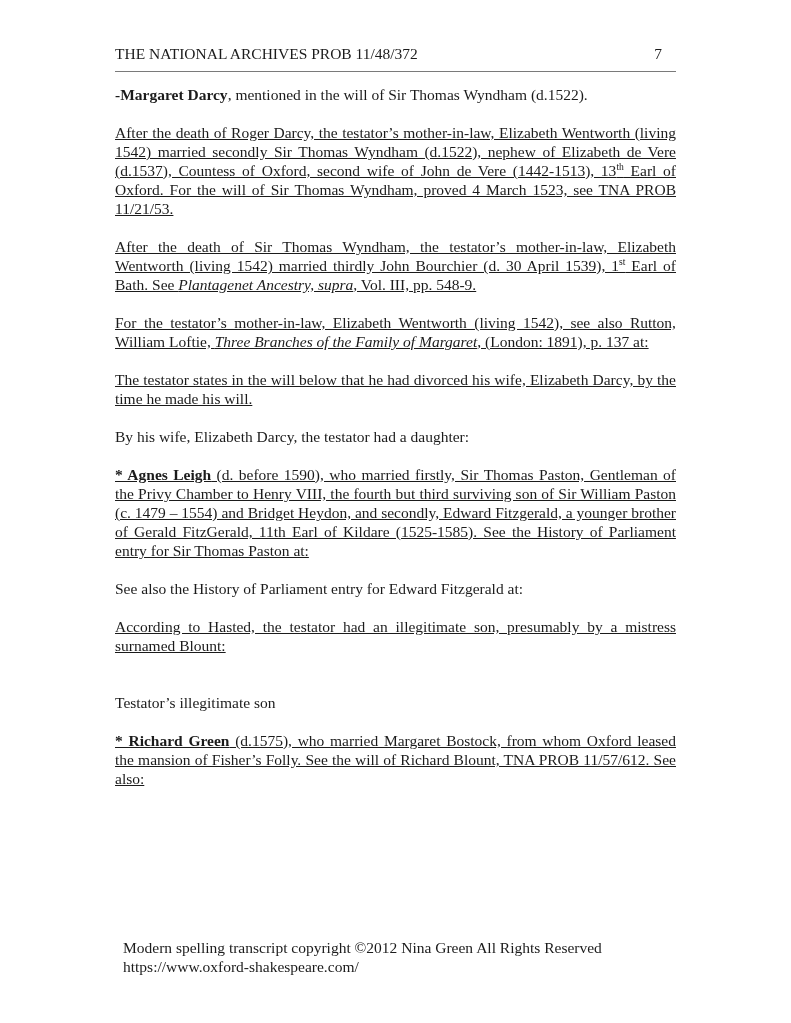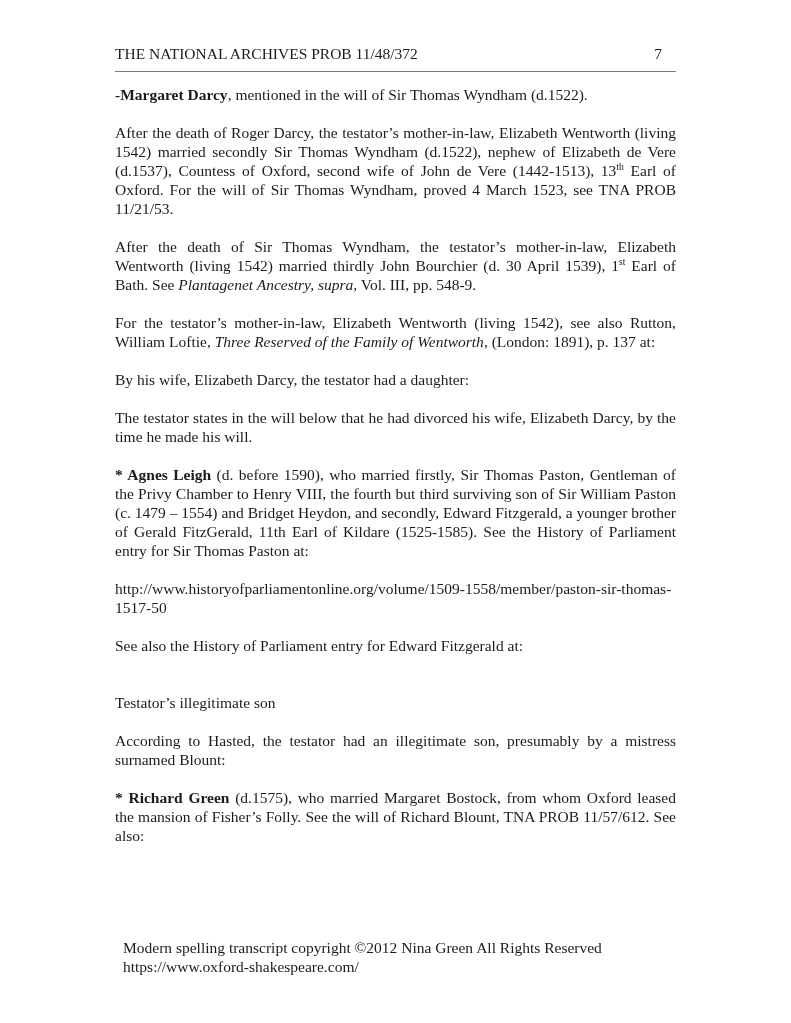--- a/index.html
+++ b/index.html
@@ -26,21 +26,21 @@
     align-items: baseline;
   }
   .page-number { padding-right: 14px; }
   .rule {
     height: 0;
     border-bottom: 1px solid #7a7a7a;
     margin-top: 8px;
     margin-bottom: 13px;
   }
   .doc-body p.block { margin: 0 0 19px 0; }
-  .align-justify { text-align: justify; }
+  .align-justify { text-align: justify; text-decoration: underline; }
   .align-left { text-align: left; }
   .pre { white-space: pre-wrap; word-break: break-word; }
   .heading {
     font-weight: bold;
     font-style: italic;
     margin-top: 38px !important;
   }
   .seg-normal { font-weight: normal; font-style: normal; margin-top: 40px; }
   .seg-bold { font-weight: bold; }
   .seg-italic { font-style: italic; }
@@ -60,29 +60,27 @@
   <div class="content">
     <div class="header-row">
       <span>THE NATIONAL ARCHIVES PROB 11/48/372</span>
       <span class="page-number">7</span>
     </div>
     <div class="rule"></div>
     <div class="doc-body">
         <p class="block para align-left"><span class="seg-bold">-Margaret Darcy</span><span class="seg-normal">, mentioned in the will of Sir Thomas Wyndham (d.1522).</span></p>
         <p class="block para align-justify"><span class="seg-normal">After the death of Roger Darcy, the testator’s mother-in-law, Elizabeth Wentworth (living 1542) married secondly Sir Thomas Wyndham (d.1522), nephew of Elizabeth de Vere (d.1537), Countess of Oxford, second wife of John de Vere (1442-1513), 13</span><span class="seg-sup">th</span><span class="seg-normal"> Earl of Oxford.  For the will of Sir Thomas Wyndham, proved 4 March 1523, see TNA PROB 11/21/53.</span></p>
         <p class="block para align-justify"><span class="seg-normal">After the death of Sir Thomas Wyndham, the testator’s mother-in-law, Elizabeth Wentworth (living 1542) married thirdly John Bourchier (d. 30 April 1539), 1</span><span class="seg-sup">st</span><span class="seg-normal"> Earl of Bath.  See </span><span class="seg-italic">Plantagenet Ancestry, supra</span><span class="seg-normal">, Vol. III, pp. 548-9.</span></p>
-        <p class="block para align-justify"><span class="seg-normal">For the testator’s mother-in-law, Elizabeth Wentworth (living 1542), see also Rutton, William Loftie, </span><span class="seg-italic">Three Reserved of the Family of Wentworth</span><span class="seg-normal">, (London: 1891), p. 137 at:</span></p>
+        <p class="block para align-justify"><span class="seg-normal">For the testator’s mother-in-law, Elizabeth Wentworth (living 1542), see also Rutton, William Loftie, </span><span class="seg-italic">Three Branches of the Family of Margaret</span><span class="seg-normal">, (London: 1891), p. 137 at:</span></p>
+        <p class="block para align-justify"><span class="seg-normal">The testator states in the will below that he had divorced his wife, Elizabeth Darcy, by the time he made his will.</span></p>
         <p class="block para align-left"><span class="seg-normal">By his wife, Elizabeth Darcy, the testator had a daughter:</span></p>
-        <p class="block para align-justify"><span class="seg-normal">The testator states in the will below that he had divorced his wife, Elizabeth Darcy, by the time he made his will.</span></p>
         <p class="block para align-justify"><span class="seg-bold">* Agnes Leigh</span><span class="seg-normal"> (d. before 1590), who married firstly, Sir Thomas Paston, Gentleman of the Privy Chamber to Henry VIII, the fourth but third surviving son of Sir William Paston (c. 1479 – 1554) and Bridget Heydon, and secondly, Edward Fitzgerald, a younger brother of Gerald FitzGerald, 11th Earl of Kildare (1525-1585).  See the History of Parliament entry for Sir Thomas Paston at:</span></p>
-        <p class="block para align-left pre"><span class="seg-normal">http://www.historyofparliamentonline.org/volume/1509-1558/member/paston-sir-thomas-
-1517-50</span></p>
         <p class="block para align-left"><span class="seg-normal">See also the History of Parliament entry for Edward Fitzgerald at:</span></p>
+        <p class="block para align-justify"><span class="seg-normal">According to Hasted, the testator had an illegitimate son, presumably by a mistress surnamed Blount:</span></p>
         <p class="block heading align-left"><span class="seg-normal">Testator’s illegitimate son</span></p>
-        <p class="block para align-justify"><span class="seg-normal">According to Hasted, the testator had an illegitimate son, presumably by a mistress surnamed Blount:</span></p>
         <p class="block para align-justify"><span class="seg-bold">* Richard Green</span><span class="seg-normal"> (d.1575), who married Margaret Bostock, from whom Oxford leased the mansion of Fisher’s Folly.  See the will of Richard Blount, TNA PROB 11/57/612.  See also:</span></p>
       </div>
   </div>
   <div class="footer">
     <div>Modern spelling transcript copyright ©2012 Nina Green All Rights Reserved</div>
     <div>https://www.oxford-shakespeare.com/</div>
   </div>
 </div>
 
 </body></html>

